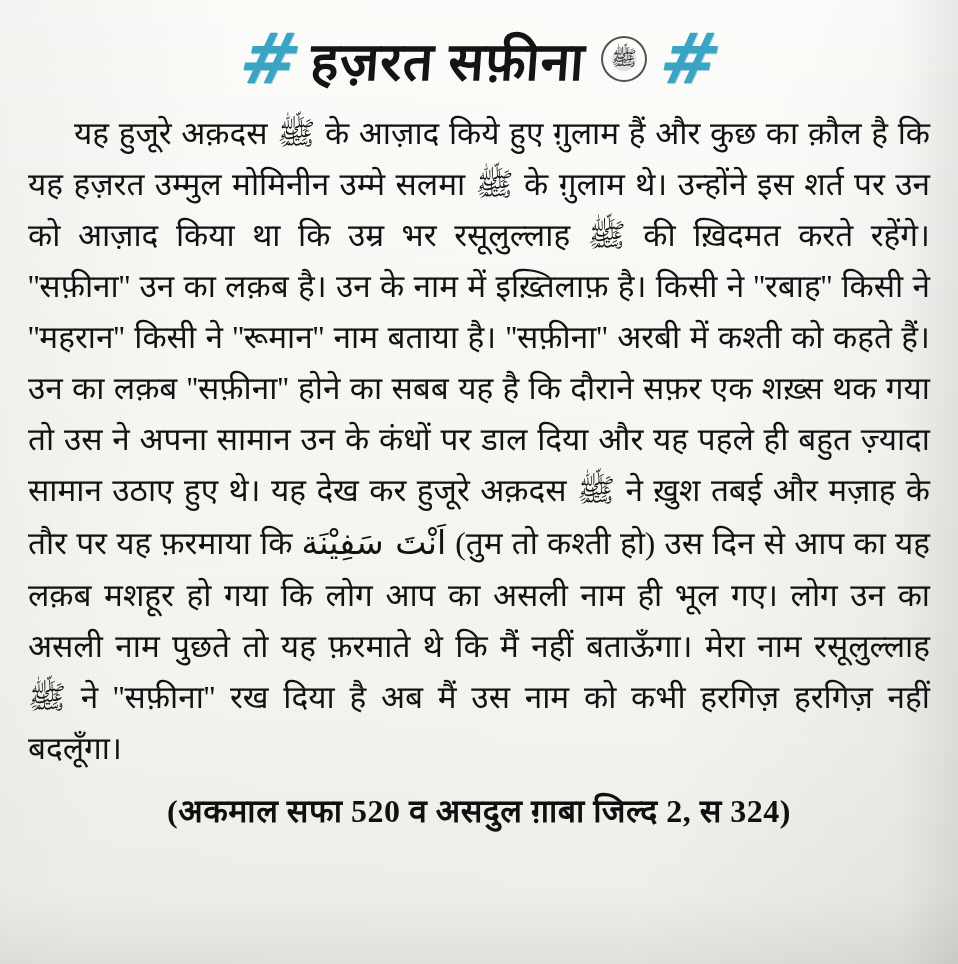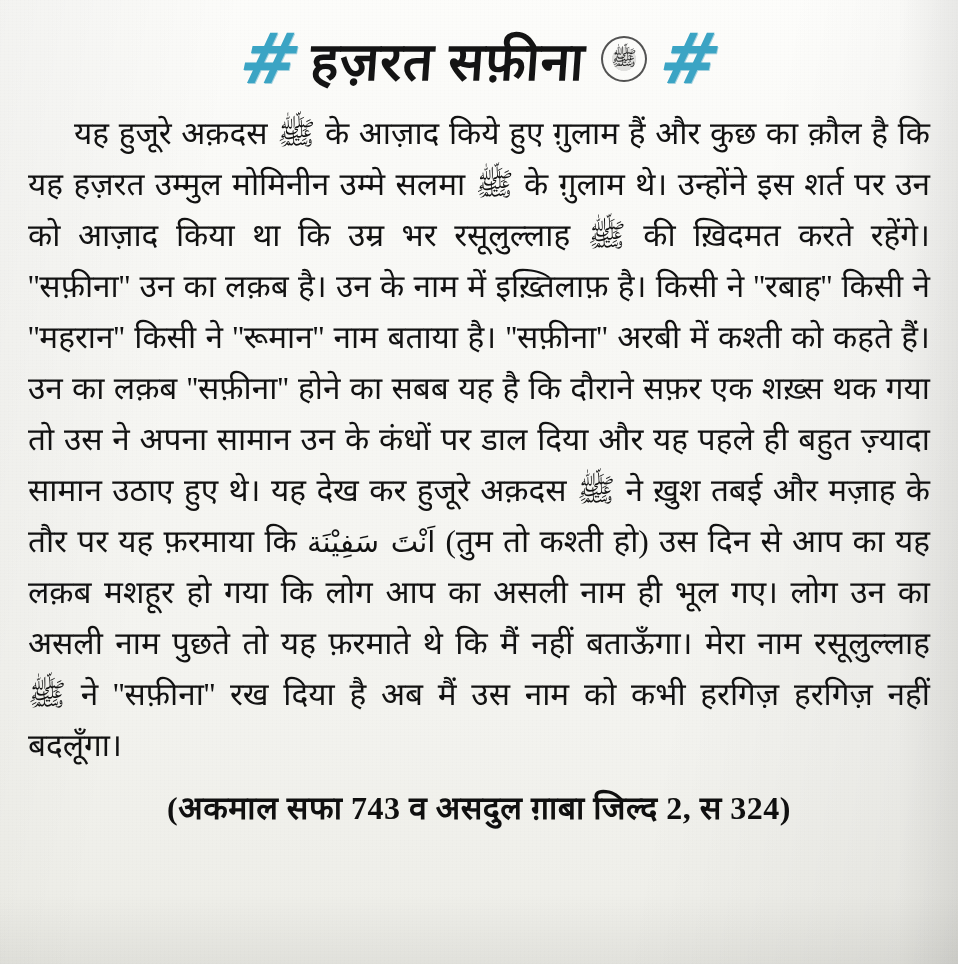--- a/index.html
+++ b/index.html
@@ -100,21 +100,21 @@
     font-size: 31.5px;
     line-height: 1.62;
     color: #121212;
     text-align: justify;
     text-justify: inter-word;
     word-spacing: 1px;
   }
   .body-text .indent { display: inline-block; width: 46px; }
   .arabic-inline {
     font-family: "DejaVu Sans", sans-serif;
-    font-size: 29px;
+    font-size: 33px;
     direction: rtl;
     unicode-bidi: isolate;
     letter-spacing: 0;
   }
 
   .source-line {
     margin-top: 14px;
     text-align: center;
     font-family: "Liberation Serif", serif;
     font-size: 32px;
@@ -147,17 +147,17 @@
 
   <div class="heading-row">
     <span class="hash-mark hash-left">#</span>
     <span class="heading-title">हज़रत सफ़ीना</span>
     <span class="honorific-seal"></span>
     <span class="hash-mark hash-right">#</span>
   </div>
 
   <div class="body-text"><span class="indent"></span><span>यह हुजूरे अक़दस ﷺ के आज़ाद किये हुए ग़ुलाम हैं और कुछ का क़ौल है कि यह हज़रत उम्मुल मोमिनीन उम्मे सलमा ﷺ के ग़ुलाम थे। उन्होंने इस शर्त पर उन को आज़ाद किया था कि उम्र भर रसूलुल्लाह ﷺ की ख़िदमत करते रहेंगे। ''सफ़ीना'' उन का लक़ब है। उन के नाम में इख़्तिलाफ़ है। किसी ने ''रबाह'' किसी ने ''महरान'' किसी ने ''रूमान'' नाम बताया है। ''सफ़ीना'' अरबी में कश्ती को कहते हैं। उन का लक़ब ''सफ़ीना'' होने का सबब यह है कि दौराने सफ़र एक शख़्स थक गया तो उस ने अपना सामान उन के कंधों पर डाल दिया और यह पहले ही बहुत ज़्यादा सामान उठाए हुए थे। यह देख कर हुजूरे अक़दस ﷺ ने ख़ुश तबई और मज़ाह के तौर पर यह फ़रमाया कि</span> <span class="arabic-inline">اَنْتَ سَفِيْنَة</span> <span>(तुम तो कश्ती हो) उस दिन से आप का यह लक़ब मशहूर हो गया कि लोग आप का असली नाम ही भूल गए। लोग उन का असली नाम पुछते तो यह फ़रमाते थे कि मैं नहीं बताऊँगा। मेरा नाम रसूलुल्लाह ﷺ ने ''सफ़ीना'' रख दिया है अब मैं उस नाम को कभी हरगिज़ हरगिज़ नहीं बदलूँगा।</span></div>
 
-  <div class="source-line">(अकमाल सफा 743 व असदुल ग़ाबा जिल्द 2, स 324)</div>
+  <div class="source-line">(अकमाल सफा 520 व असदुल ग़ाबा जिल्द 2, स 324)</div>
 
   <div class="edge-shade"></div>
   <div class="edge-shade-bottom"></div>
 </div>
 
 </body></html>

